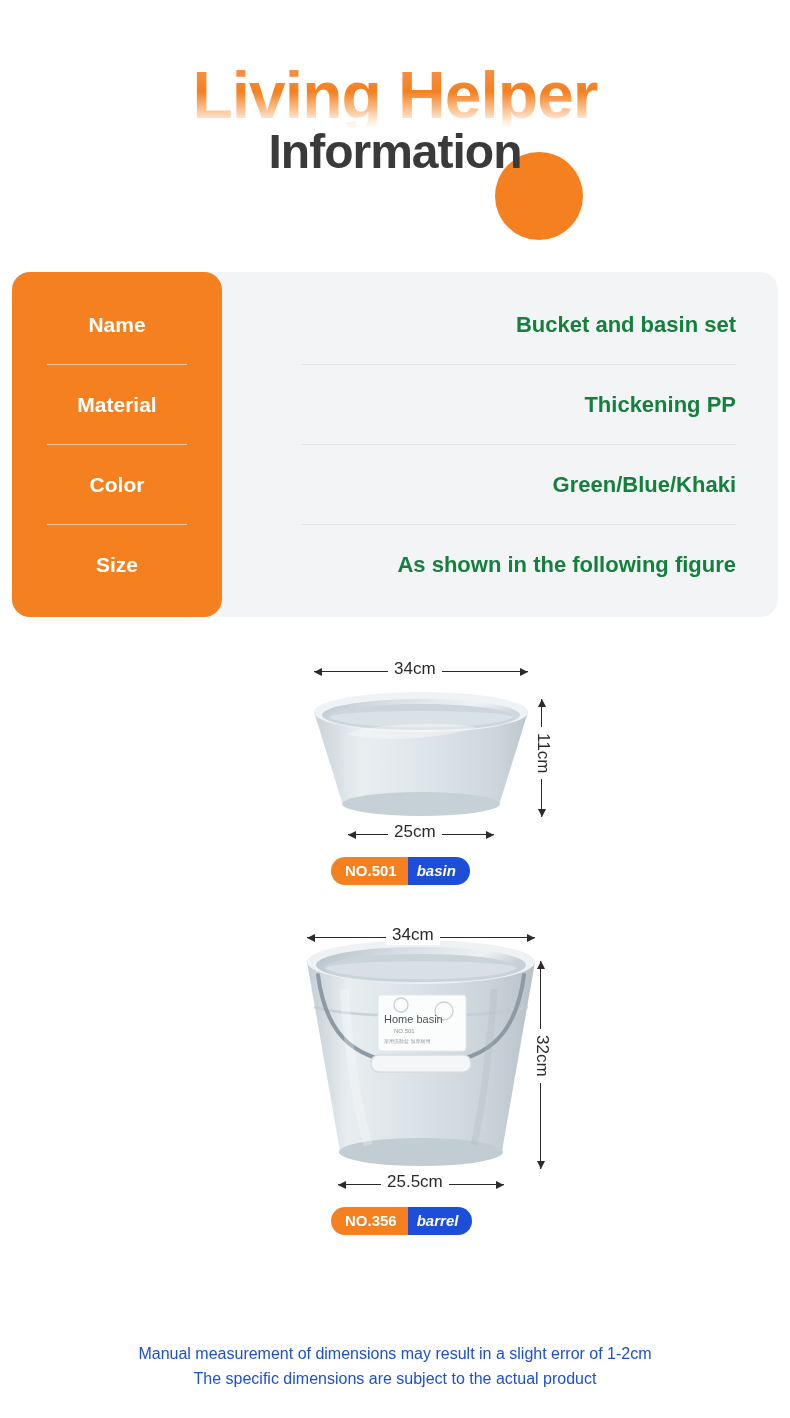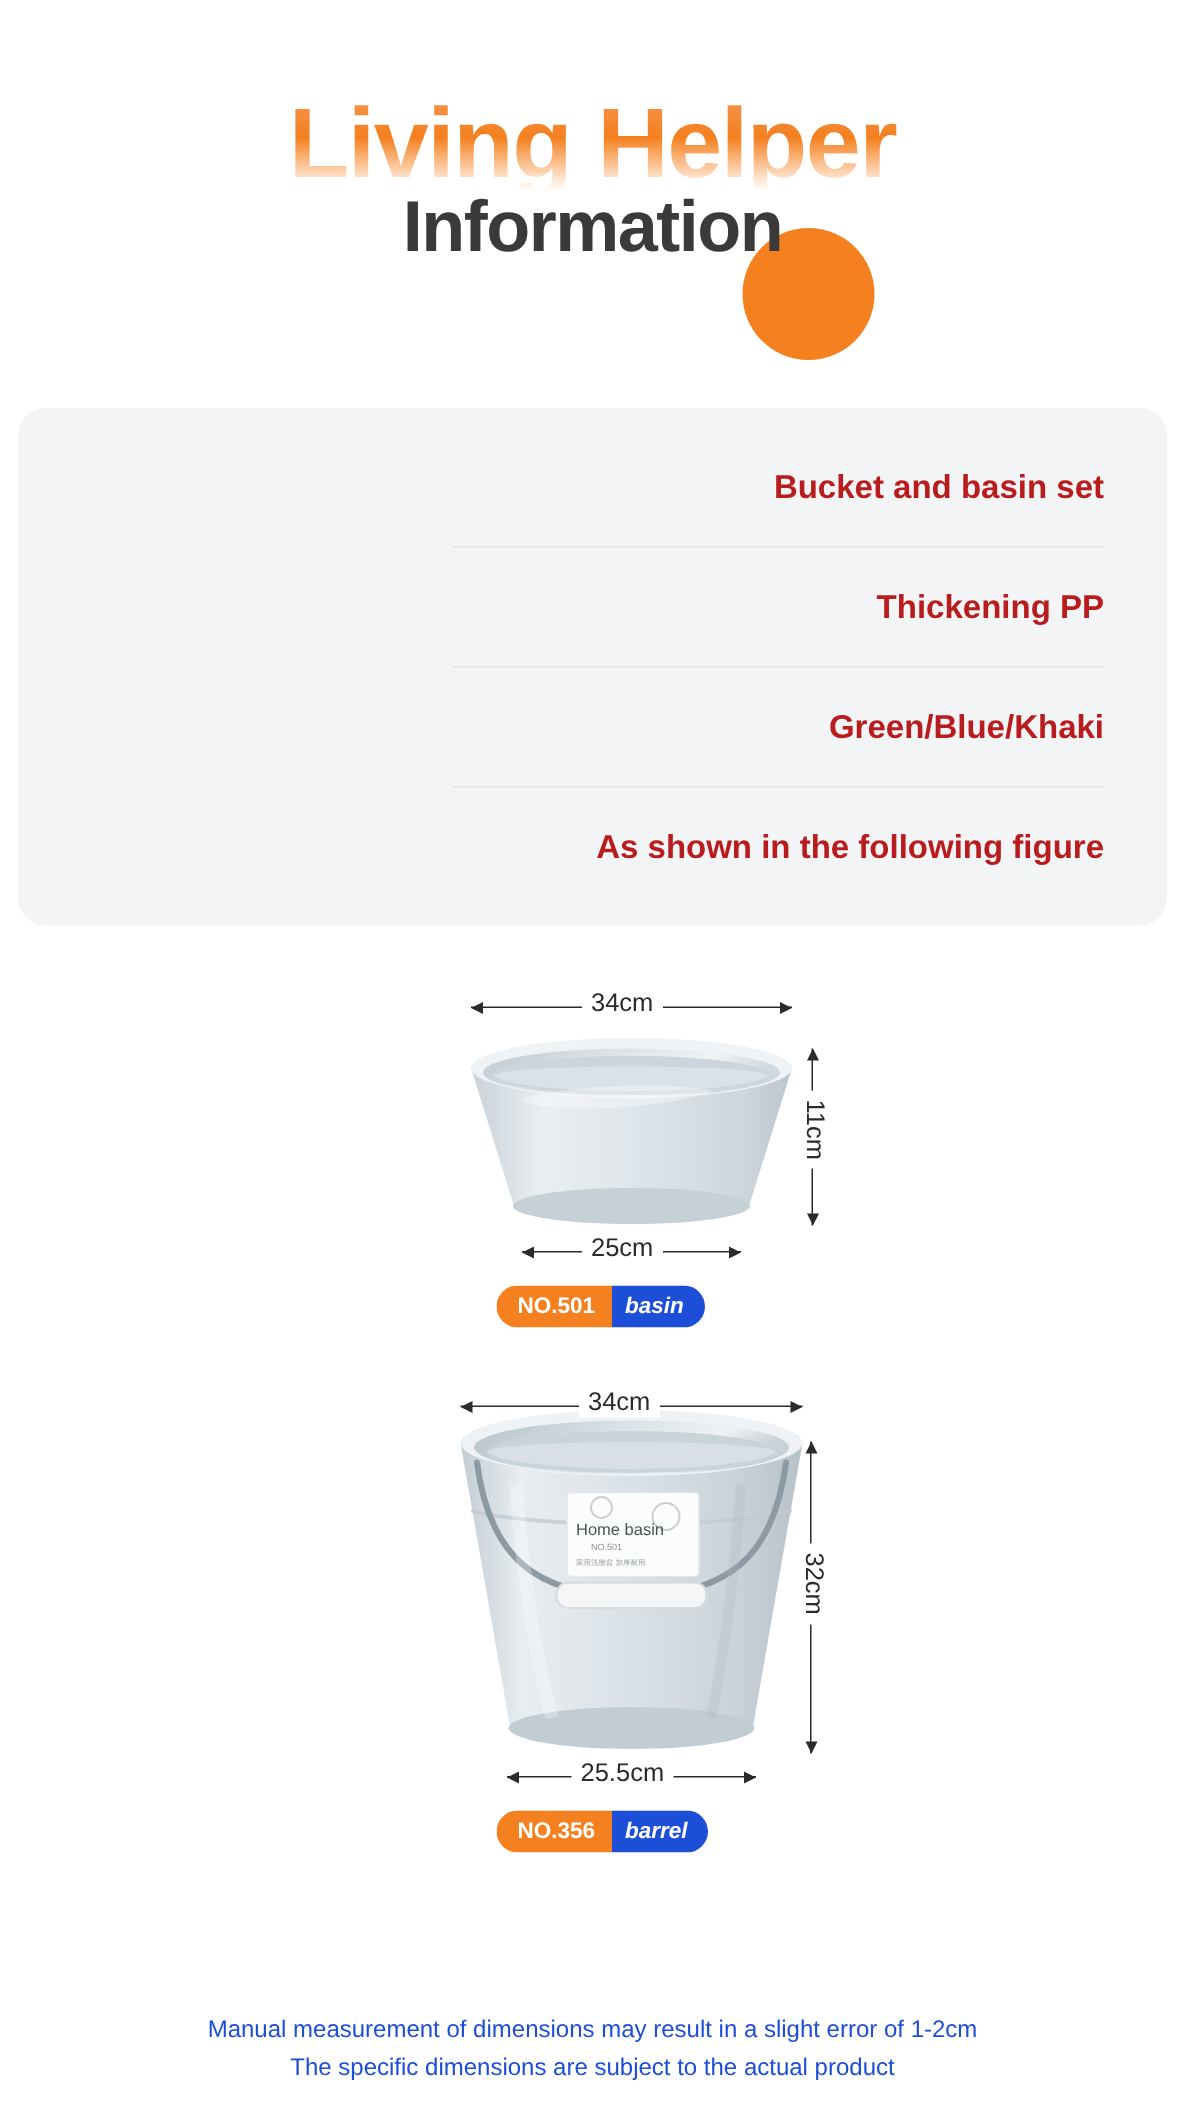--- a/index.html
+++ b/index.html
@@ -102,21 +102,21 @@
     left: 35px;
     right: 35px;
     height: 1px;
     background: rgba(255,255,255,0.55);
   }
   .row-right {
     justify-content: flex-end;
     padding-right: 42px;
     font-size: 22px;
     font-weight: bold;
-    color: #b91c1c;
+    color: #15803d;
   }
   .row-right:not(:last-child)::after {
     content: "";
     position: absolute;
     bottom: 0;
     left: 80px;
     right: 42px;
     height: 1px;
     background: #dfe1e4;
   }
@@ -218,20 +218,26 @@
   <div class="title-orb"></div>
   <div class="title-bottom">Information</div>
 </div>
 
 <div class="info-wrap">
   <div class="info-right">
     <div class="row-right">Bucket and basin set</div>
     <div class="row-right">Thickening PP</div>
     <div class="row-right">Green/Blue/Khaki</div>
     <div class="row-right">As shown in the following figure</div>
+  </div>
+  <div class="info-left">
+    <div class="row-left">Name</div>
+    <div class="row-left">Material</div>
+    <div class="row-left">Color</div>
+    <div class="row-left">Size</div>
   </div>
 </div>
 
 <div class="figures">
 
   <div class="fig fig-basin">
     <svg width="790" height="260" viewBox="0 0 790 260">
       <defs>
         <linearGradient id="basinOuter" x1="0" y1="0" x2="1" y2="0">
           <stop offset="0%" stop-color="#c9d2d8"></stop>

